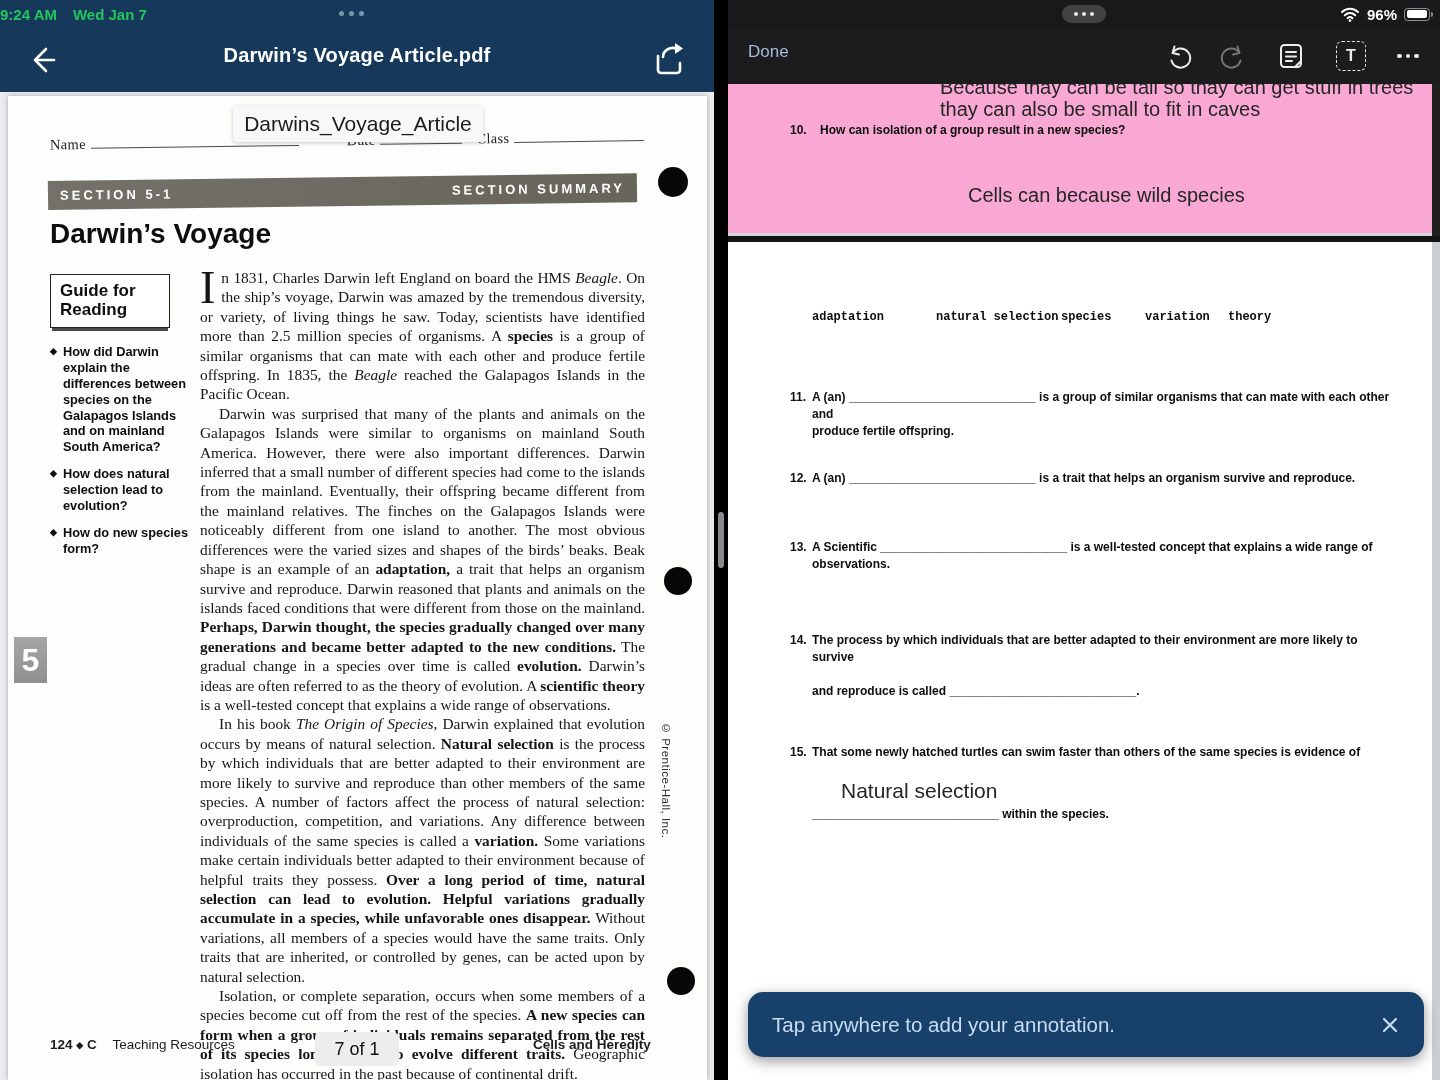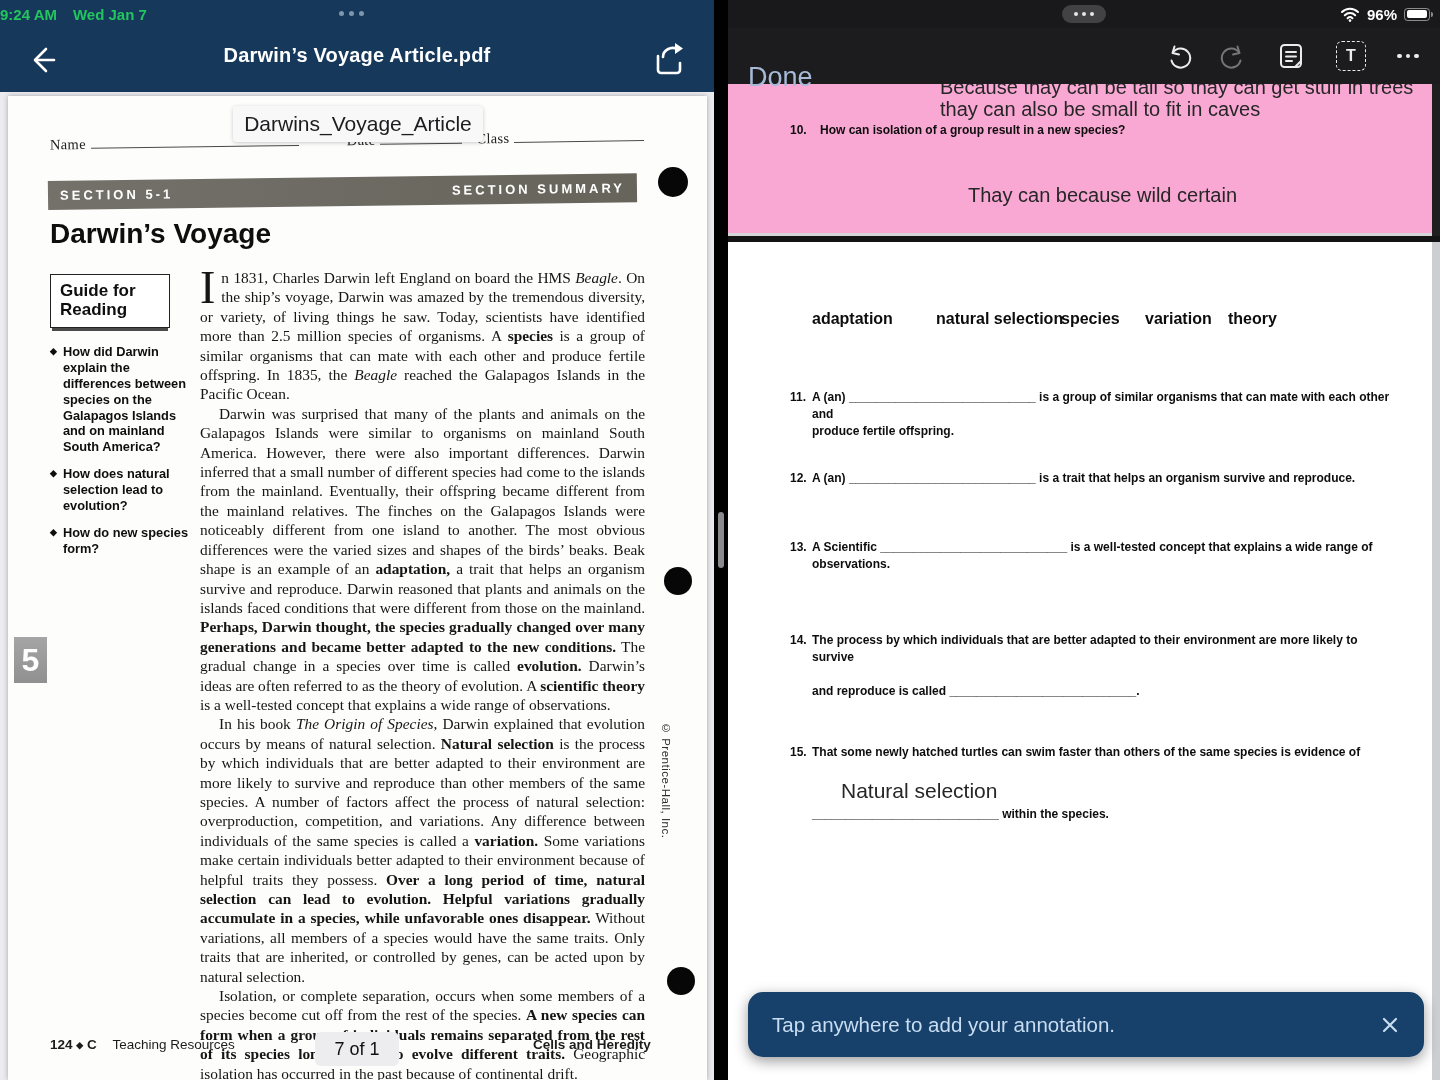--- a/index.html
+++ b/index.html
@@ -92,41 +92,41 @@
           display:flex; align-items:center; justify-content:center; gap:4px; }
   .pill i { width:4px; height:4px; border-radius:50%; background:#e8e8e8; }
   .sr-right { position:absolute; right:10px; top:0; height:28px; display:flex; align-items:center; gap:7px;
               color:#fff; font-size:15px; font-weight:600; }
   .batt { position:relative; width:26px; height:13px; border:1px solid rgba(255,255,255,.5); border-radius:3.5px; }
   .batt .fill { position:absolute; left:1.5px; top:1.5px; bottom:1.5px; width:20px; background:#fff; border-radius:2px; }
   .batt .nub { position:absolute; right:-4px; top:3.5px; width:2.5px; height:5px; background:rgba(255,255,255,.5);
                border-radius:0 2px 2px 0; }
 
   .nav-right { position:absolute; left:0; top:28px; width:712px; height:56px; background:#1c1c1e; z-index:5; }
-  .done-btn { position:absolute; left:20px; top:14px; font-size:27px; color:#a6bad8;margin-top:20px; }
+  .done-btn { position:absolute; left:20px; top:14px; font-size:17px; color:#a6bad8; }
   .rn-ic { position:absolute; top:12px; width:32px; height:32px; display:flex; align-items:center; justify-content:center; }
   .ic-undo { left:437px; } .ic-redo { left:487px; } .ic-doc { left:547px; } .ic-T { left:607px; } .ic-more { left:664px; }
   .tbox { width:30px; height:30px; border:1.6px dashed #ececec; border-radius:6px; color:#ececec; font-size:16px;
           font-weight:600; display:flex; align-items:center; justify-content:center; }
   .more-dots { display:flex; gap:4px; }
   .more-dots i { width:4.5px; height:4.5px; border-radius:50%; background:#ececec; }
 
   .ans { position:absolute; font-size:20px; color:#262626; white-space:nowrap; }
   .ans-top1 { left:212px; top:16px; } .ans-top2 { left:212px; top:38px; }
   #ans10 { left:240px; top:124px; } #ans15 { left:113px; top:537px; font-size:21px; }
 
   .ws-q { position:absolute; left:84px; width:585px; font-weight:700; font-size:12px; line-height:17px; color:#0d0d0d; }
   .ws-q .qnum { position:absolute; left:-22px; top:0; }
   #q10 { top:62px;padding-left:8px; }
   #q11 { top:147px; } #q12 { top:228px; } #q13 { top:297px; } #q14 { top:390px; } #q15 { top:502px; }
   #q14 .qline + .qline { margin-top:17px; }
   #q15 .qline + .qline { margin-top:45px; }
 
   .vocab { position:absolute; left:0; top:68px; width:704px; height:20px; }
-  .vocab span { position:absolute; font-weight:700; font-size:16px; color:#0d0d0d; white-space:nowrap; }
+  .vocab span { position:absolute; font-weight:700; font-size:12px; color:#0d0d0d; white-space:nowrap;font-family:Liberation Mono, monospace; }
   .vocab span:nth-child(1){ left:84px; } .vocab span:nth-child(2){ left:208px; }
   .vocab span:nth-child(3){ left:333px; } .vocab span:nth-child(4){ left:417px; }
   .vocab span:nth-child(5){ left:500px; }
 
   .toast { position:absolute; left:20px; top:992px; width:676px; height:65px; background:#17416b; border-radius:15px;
            z-index:6; display:flex; align-items:center; padding:0 24px; box-shadow:0 4px 14px rgba(0,0,0,.4); }
   .toast .msg { font-size:20.5px; color:#c8ddf1; flex:1; }
 </style>
 </head>
 <body>
@@ -231,21 +231,21 @@
 
   <div id="right-pane">
 
     <div class="rp-page1">
       <div class="ans ans-top1">Because thay can be tall so thay can get stuff in trees</div>
       <div class="ans ans-top2">thay can also be small to fit in caves</div>
       <div class="ws-q" id="q10">
         <span class="qnum">10.</span>
         <div class="qtext">How can isolation of a group result in a new species?</div>
       </div>
-      <div class="ans" id="ans10">Thay can because wild certain</div>
+      <div class="ans" id="ans10">Cells can because wild species</div>
     </div>
 
     <div class="gap-light"></div>
     <div class="gap-dark"></div>
 
     <div class="rp-page2">
       <div class="vocab">
           <span>adaptation</span>
           <span>natural selection</span>
           <span>species</span>

